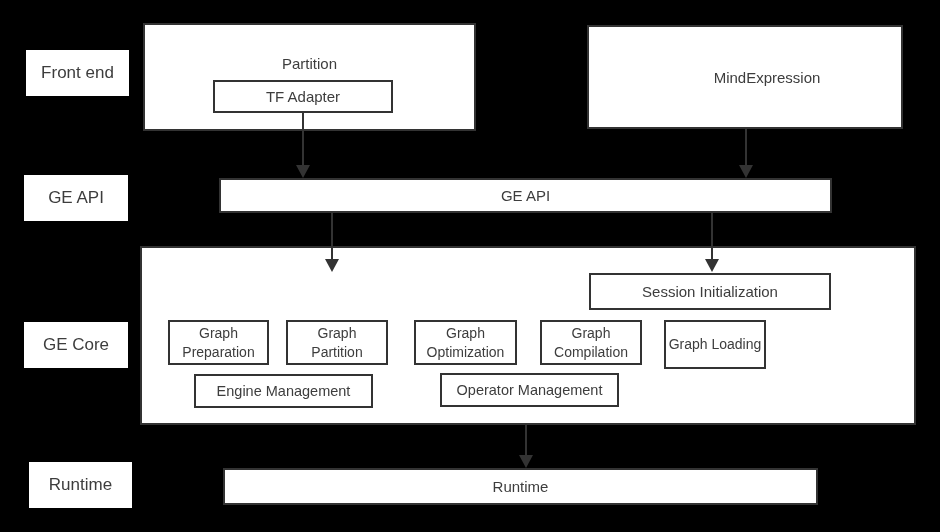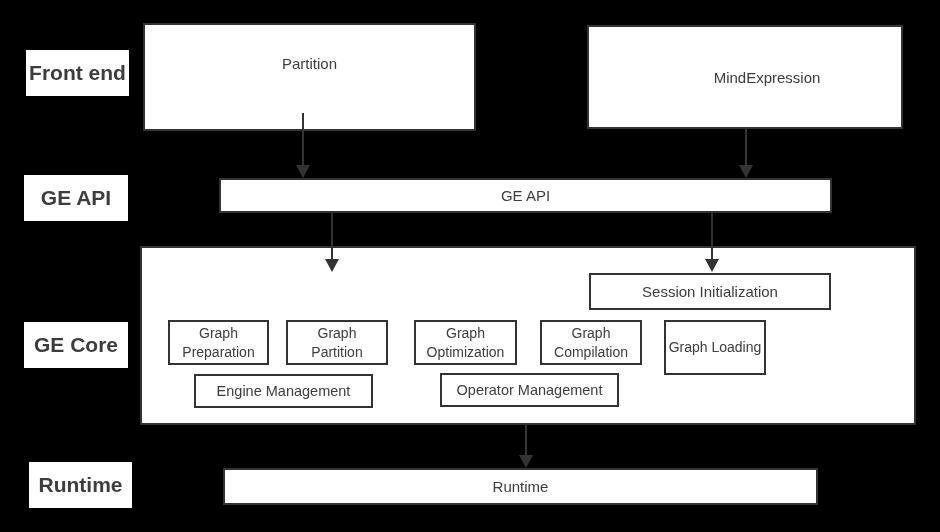--- a/index.html
+++ b/index.html
@@ -27,26 +27,25 @@
     align-items: center;
     justify-content: center;
     text-align: center;
   }
   
   .layer-label {
     position: absolute;
     box-sizing: border-box;
     background: #ffffff;
     color: #3d3d3d;
-    font-size: 21px;
+    font-size: 17px;
     display: flex;
     align-items: center;
     justify-content: center;
     text-align: left;
-    font-weight: bold;
   }
   .container-title {
     position: absolute;
     left: 0;
     right: 0;
     text-align: center;
     color: #3d3d3d;
     font-size: 15px;
   }
   .module {
@@ -82,34 +81,35 @@
 <div class="stage">
 
   <div class="layer-label" style="left:26px; top:50px; width:103px; height:46px;">Front end</div>
   <div class="layer-label" style="left:24px; top:175px; width:104px; height:46px;">GE API</div>
   <div class="layer-label" style="left:24px; top:322px; width:104px; height:46px;">GE Core</div>
   <div class="layer-label" style="left:29px; top:462px; width:103px; height:46px;">Runtime</div>
 
   <div class="box" style="left:143px; top:23px; width:333px; height:108px; align-items:flex-start; justify-content:center;">
     <span class="container-title" style="top:30px;">Partition</span>
   </div>
+  <div class="box" style="left:213px; top:80px; width:180px; height:33px;">TF Adapter</div>
 
   <div class="box" style="left:587px; top:25px; width:316px; height:104px;padding-left:44px;">MindExpression</div>
 
   <div class="box" style="left:219px; top:178px; width:613px; height:35px;">GE API</div>
 
   <div class="box" style="left:140px; top:246px; width:776px; height:179px;"></div>
 
   <div class="box" style="left:589px; top:273px; width:242px; height:37px;">Session Initialization</div>
 
   <div class="box module" style="left:168px; top:320px; width:101px; height:45px;">Graph Preparation</div>
   <div class="box module" style="left:286px; top:320px; width:102px; height:45px;text-align:center;">Graph Partition</div>
   <div class="box module" style="left:414px; top:320px; width:103px; height:45px;">Graph Optimization</div>
   <div class="box module" style="left:540px; top:320px; width:102px; height:45px;">Graph Compilation</div>
-  <div class="box module" style="left:664px; top:320px; width:102px; height:55px;">Graph Loading</div>
+  <div class="box module" style="left:664px; top:320px; width:102px; height:49px;">Graph Loading</div>
 
   <div class="box mgmt" style="left:194px; top:374px; width:179px; height:34px;">Engine Management</div>
   <div class="box mgmt" style="left:440px; top:373px; width:179px; height:34px;">Operator Management</div>
 
   <div class="box" style="left:223px; top:468px; width:595px; height:37px;">Runtime</div>
 
   <div class="arrow" style="left:302px; top:113px; height:52px;"></div>
   <div class="arrow" style="left:745px; top:129px; height:36px;"></div>
   <div class="arrow" style="left:331px; top:213px; height:46px;"></div>
   <div class="arrow" style="left:711px; top:213px; height:46px;"></div>

